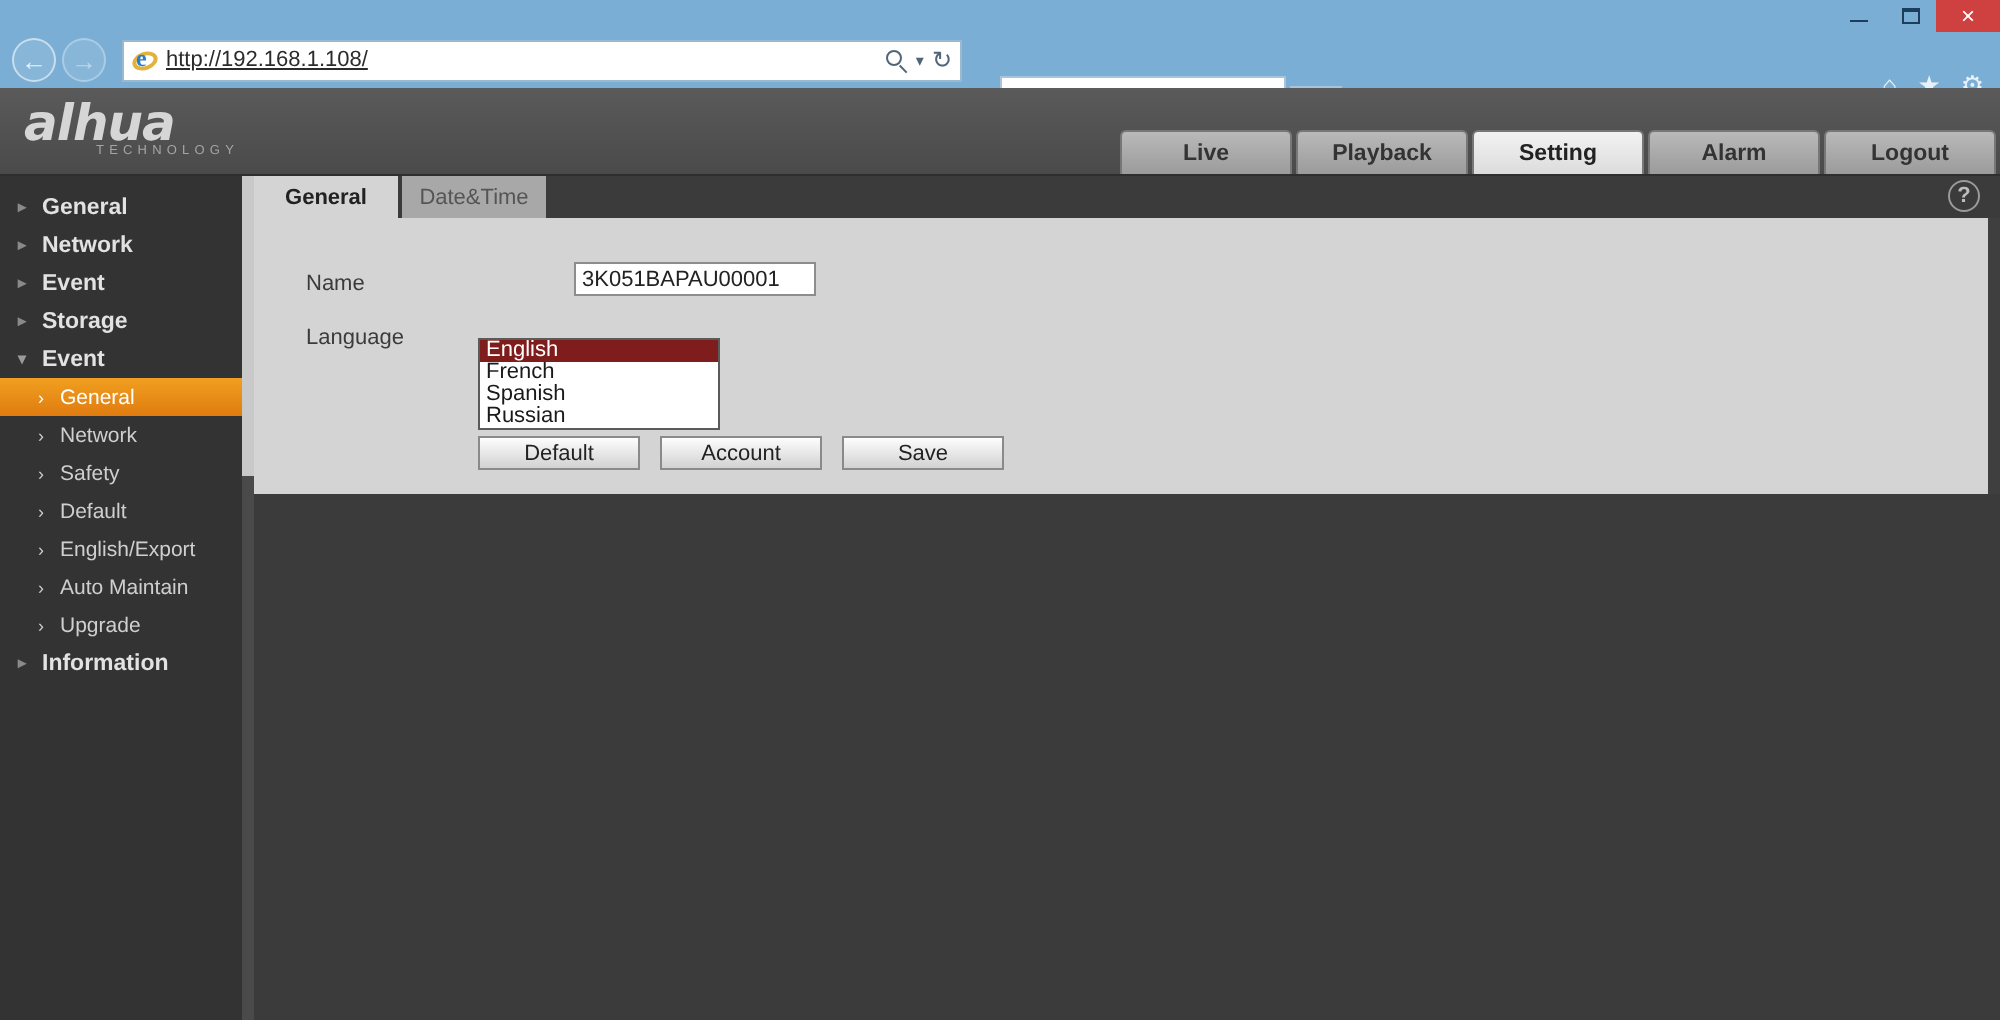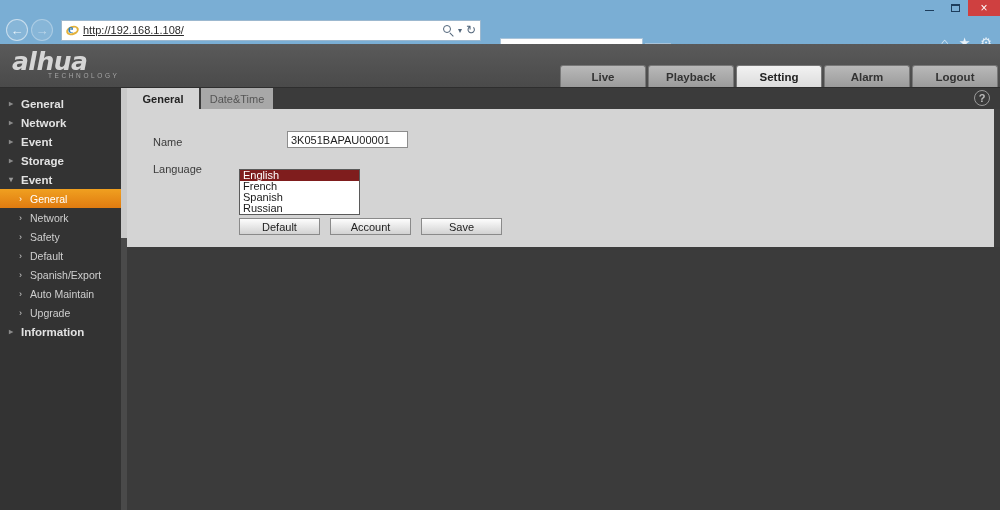--- a/index.html
+++ b/index.html
@@ -313,21 +313,21 @@
     <div class="sb-sub">
       <span class="chev">›</span>
       <span>Safety</span>
     </div>
     <div class="sb-sub">
       <span class="chev">›</span>
       <span>Default</span>
     </div>
     <div class="sb-sub">
       <span class="chev">›</span>
-      <span>Spanish/Export</span>
+      <span>English/Export</span>
     </div>
     <div class="sb-sub">
       <span class="chev">›</span>
       <span>Auto Maintain</span>
     </div>
     <div class="sb-sub">
       <span class="chev">›</span>
       <span>Upgrade</span>
     </div>
 

